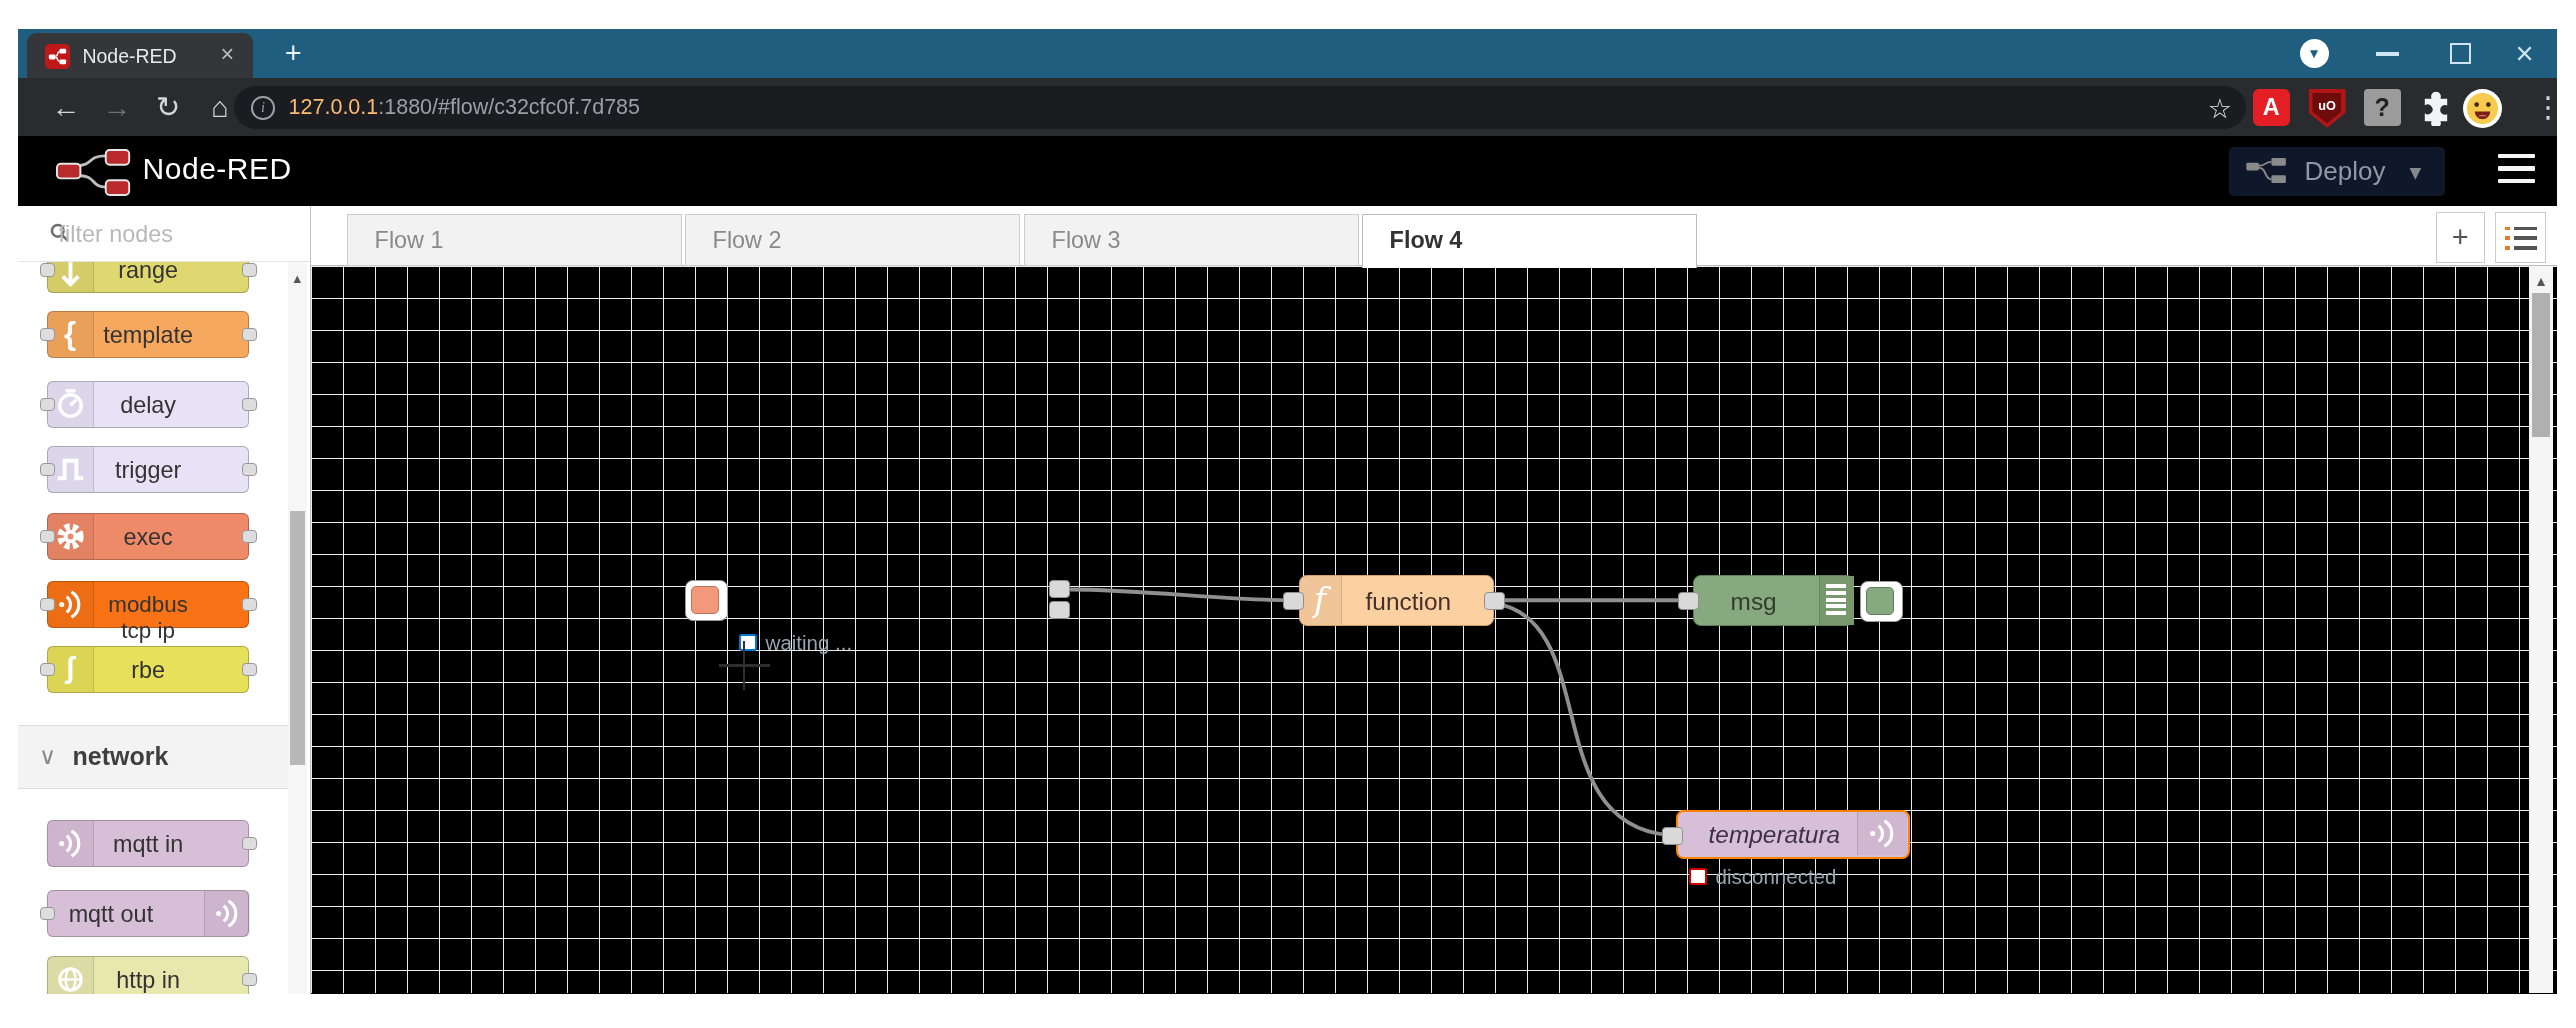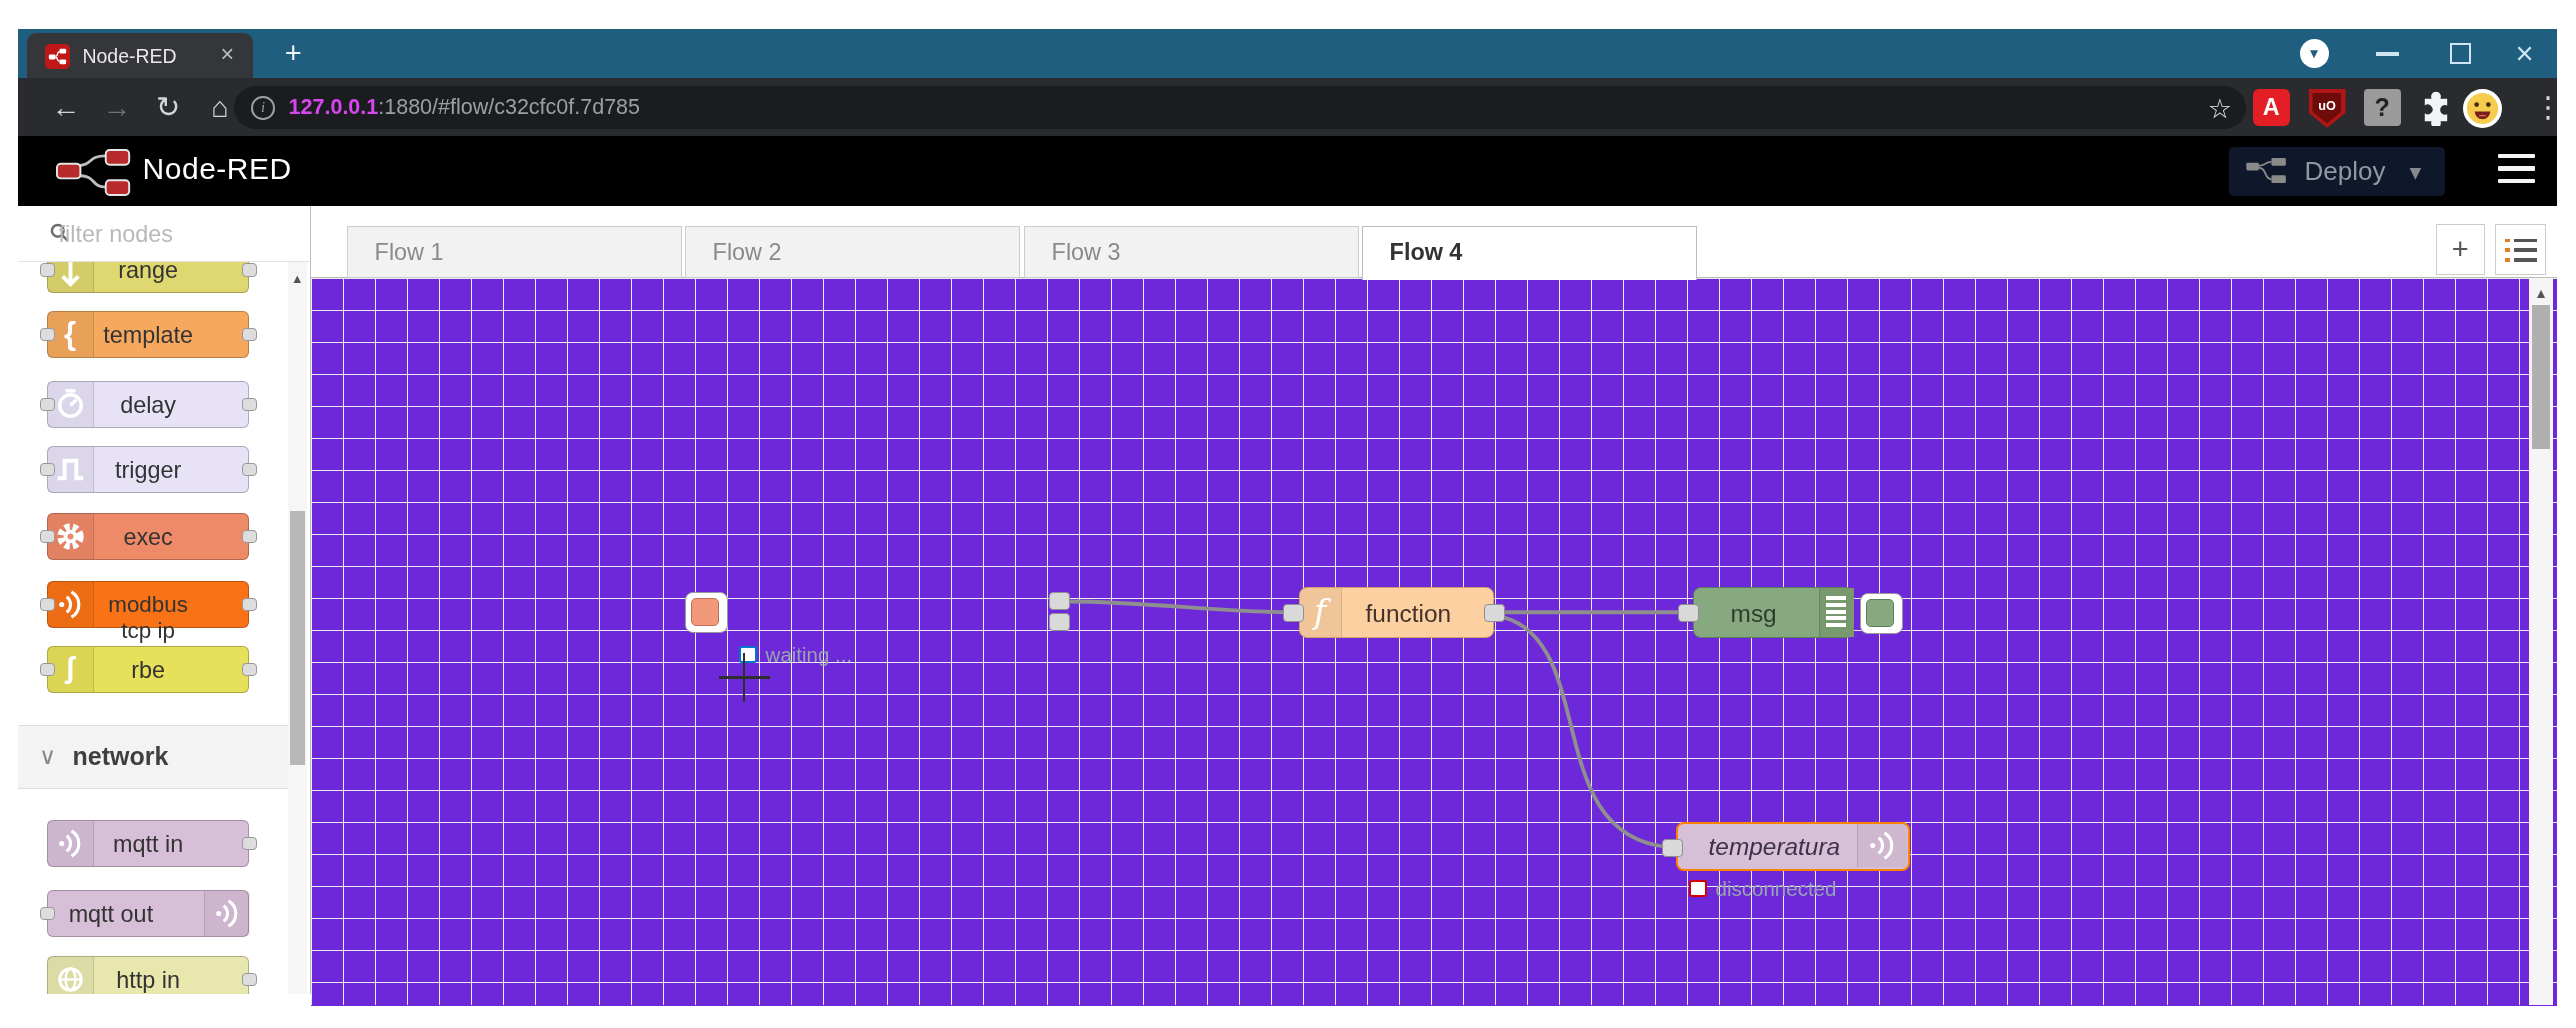--- a/index.html
+++ b/index.html
@@ -19,21 +19,21 @@
   .wc-min{left:2358px;top:23.4px;width:23.4px;height:3.9px;background:#cfe6f2;}
   .wc-max{left:2432px;top:13.7px;width:17.6px;height:17.6px;border:2.9px solid #cfe6f2;}
   .wc-close{left:2498px;top:5.9px;font-size:31px;line-height:37px;color:#cfe6f2;}
 
   
   .toolbar{left:0;top:49px;width:2539px;height:59px;background:#2a2b2e;}
   .navic{top:11.7px;font-size:29px;color:#d2d4d6;width:39px;text-align:center;line-height:35px;}
   .omnibox{left:216px;top:7.8px;width:2012px;height:43px;background:#1b1c1f;border-radius:21.5px;}
   .infoic{left:17.6px;top:10.7px;width:19.5px;height:19.5px;border:2px solid #9aa0a6;border-radius:50%;color:#9aa0a6;font-size:14.6px;text-align:center;line-height:19.5px;font-family:"Liberation Serif",serif;font-style:italic;}
   .url{left:55px;top:8.8px;font-size:21.5px;color:#9aa0a6;white-space:nowrap;}
-  .url b{color:#d946ef;font-weight:bold;}
+  .url b{color:#fdba74;font-weight:normal;}
   .starx{right:13.7px;top:6.8px;font-size:27px;color:#e4e6e8;}
   .ext{top:10.7px;width:37px;height:37px;}
   .ext-adobe{left:2235px;background:#e31e24;border-radius:5.9px;color:#fff;text-align:center;line-height:37px;font-size:23.4px;font-weight:bold;}
   .ext-ub{left:2291px;}
   .shield-o{width:37px;height:39px;background:#b01616;clip-path:polygon(0 0,100% 0,100% 62%,50% 100%,0 62%);}
   .shield-i{left:3.9px;top:3.9px;width:29px;height:31px;background:#6e0b0b;clip-path:polygon(0 0,100% 0,100% 62%,50% 100%,0 62%);color:#fff;font-size:12.7px;text-align:center;line-height:27px;font-weight:bold;}
   .ext-help{left:2346px;background:#9b9b9b;border-radius:3.9px;color:#222;text-align:center;line-height:37px;font-size:25px;font-weight:bold;}
   .ext-puzzle{left:2399px;}
   .ext-avatar{left:2445px;width:39px;height:39px;background:#fff;border-radius:50%;}
   .dots{left:2516px;top:7.8px;color:#d3d5d7;font-size:29px;line-height:43px;}
@@ -62,21 +62,21 @@
   .pport{width:15.6px;height:13.7px;background:#ddd;border:1px solid #979797;border-radius:3.9px;top:15.6px;box-sizing:border-box;}
   .pport-l{left:-7.8px;} .pport-r{left:194px;}
   .cat{left:0;top:463px;width:270px;height:62px;background:#f3f3f3;border-top:1px solid #ddd;border-bottom:1px solid #ddd;}
   .cat-ch{left:21.5px;top:15.6px;color:#888;font-size:23.4px;}
   .cat-lb{left:55px;top:15.6px;color:#3f3f3f;font-size:25px;font-weight:bold;}
   .strack{left:270px;top:56px;width:19.5px;height:732px;background:#f6f6f6;}
   .sarrow{left:0;top:9.8px;width:19.5px;text-align:center;color:#555;font-size:12.7px;}
   .sthumb{left:2px;width:15.6px;background:#b8b8b8;}
 
   
-  .canvas{left:293px;top:0;width:2246px;height:788px;background:#6d28d9;margin-top:12px;}
+  .canvas{left:293px;top:0;width:2246px;height:788px;background:#000000;}
   .tabrow{left:0;top:0;width:2246px;height:60px;background:#fff;border-bottom:1px solid #bbb;box-sizing:border-box;}
   .ftab{top:7.8px;width:335px;height:52px;background:#f2f2f2;border:1px solid #ccc;box-sizing:border-box;font-size:23.4px;color:#8a8a8a;line-height:51px;padding-left:27px;}
   .ftab.active{background:#fff;border-color:#bbb;border-bottom:0;height:54px;color:#333;font-weight:bold;z-index:3;}
   .tbtn{top:5.9px;height:51px;background:#fff;border:1px solid #ccc;box-sizing:border-box;text-align:center;}
   .plusbtn{left:2125px;width:49px;color:#555;font-size:29px;line-height:49px;}
   .listbtn{left:2184px;width:51px;}
   .lrow{position:absolute;left:9.8px;width:31px;height:3.9px;}
   .lrow i{position:absolute;left:0;top:0;width:4.9px;height:3.9px;background:#e07d27;}
   .lrow b{position:absolute;left:8.8px;top:0;width:22.4px;height:3.9px;background:#555;}
 

